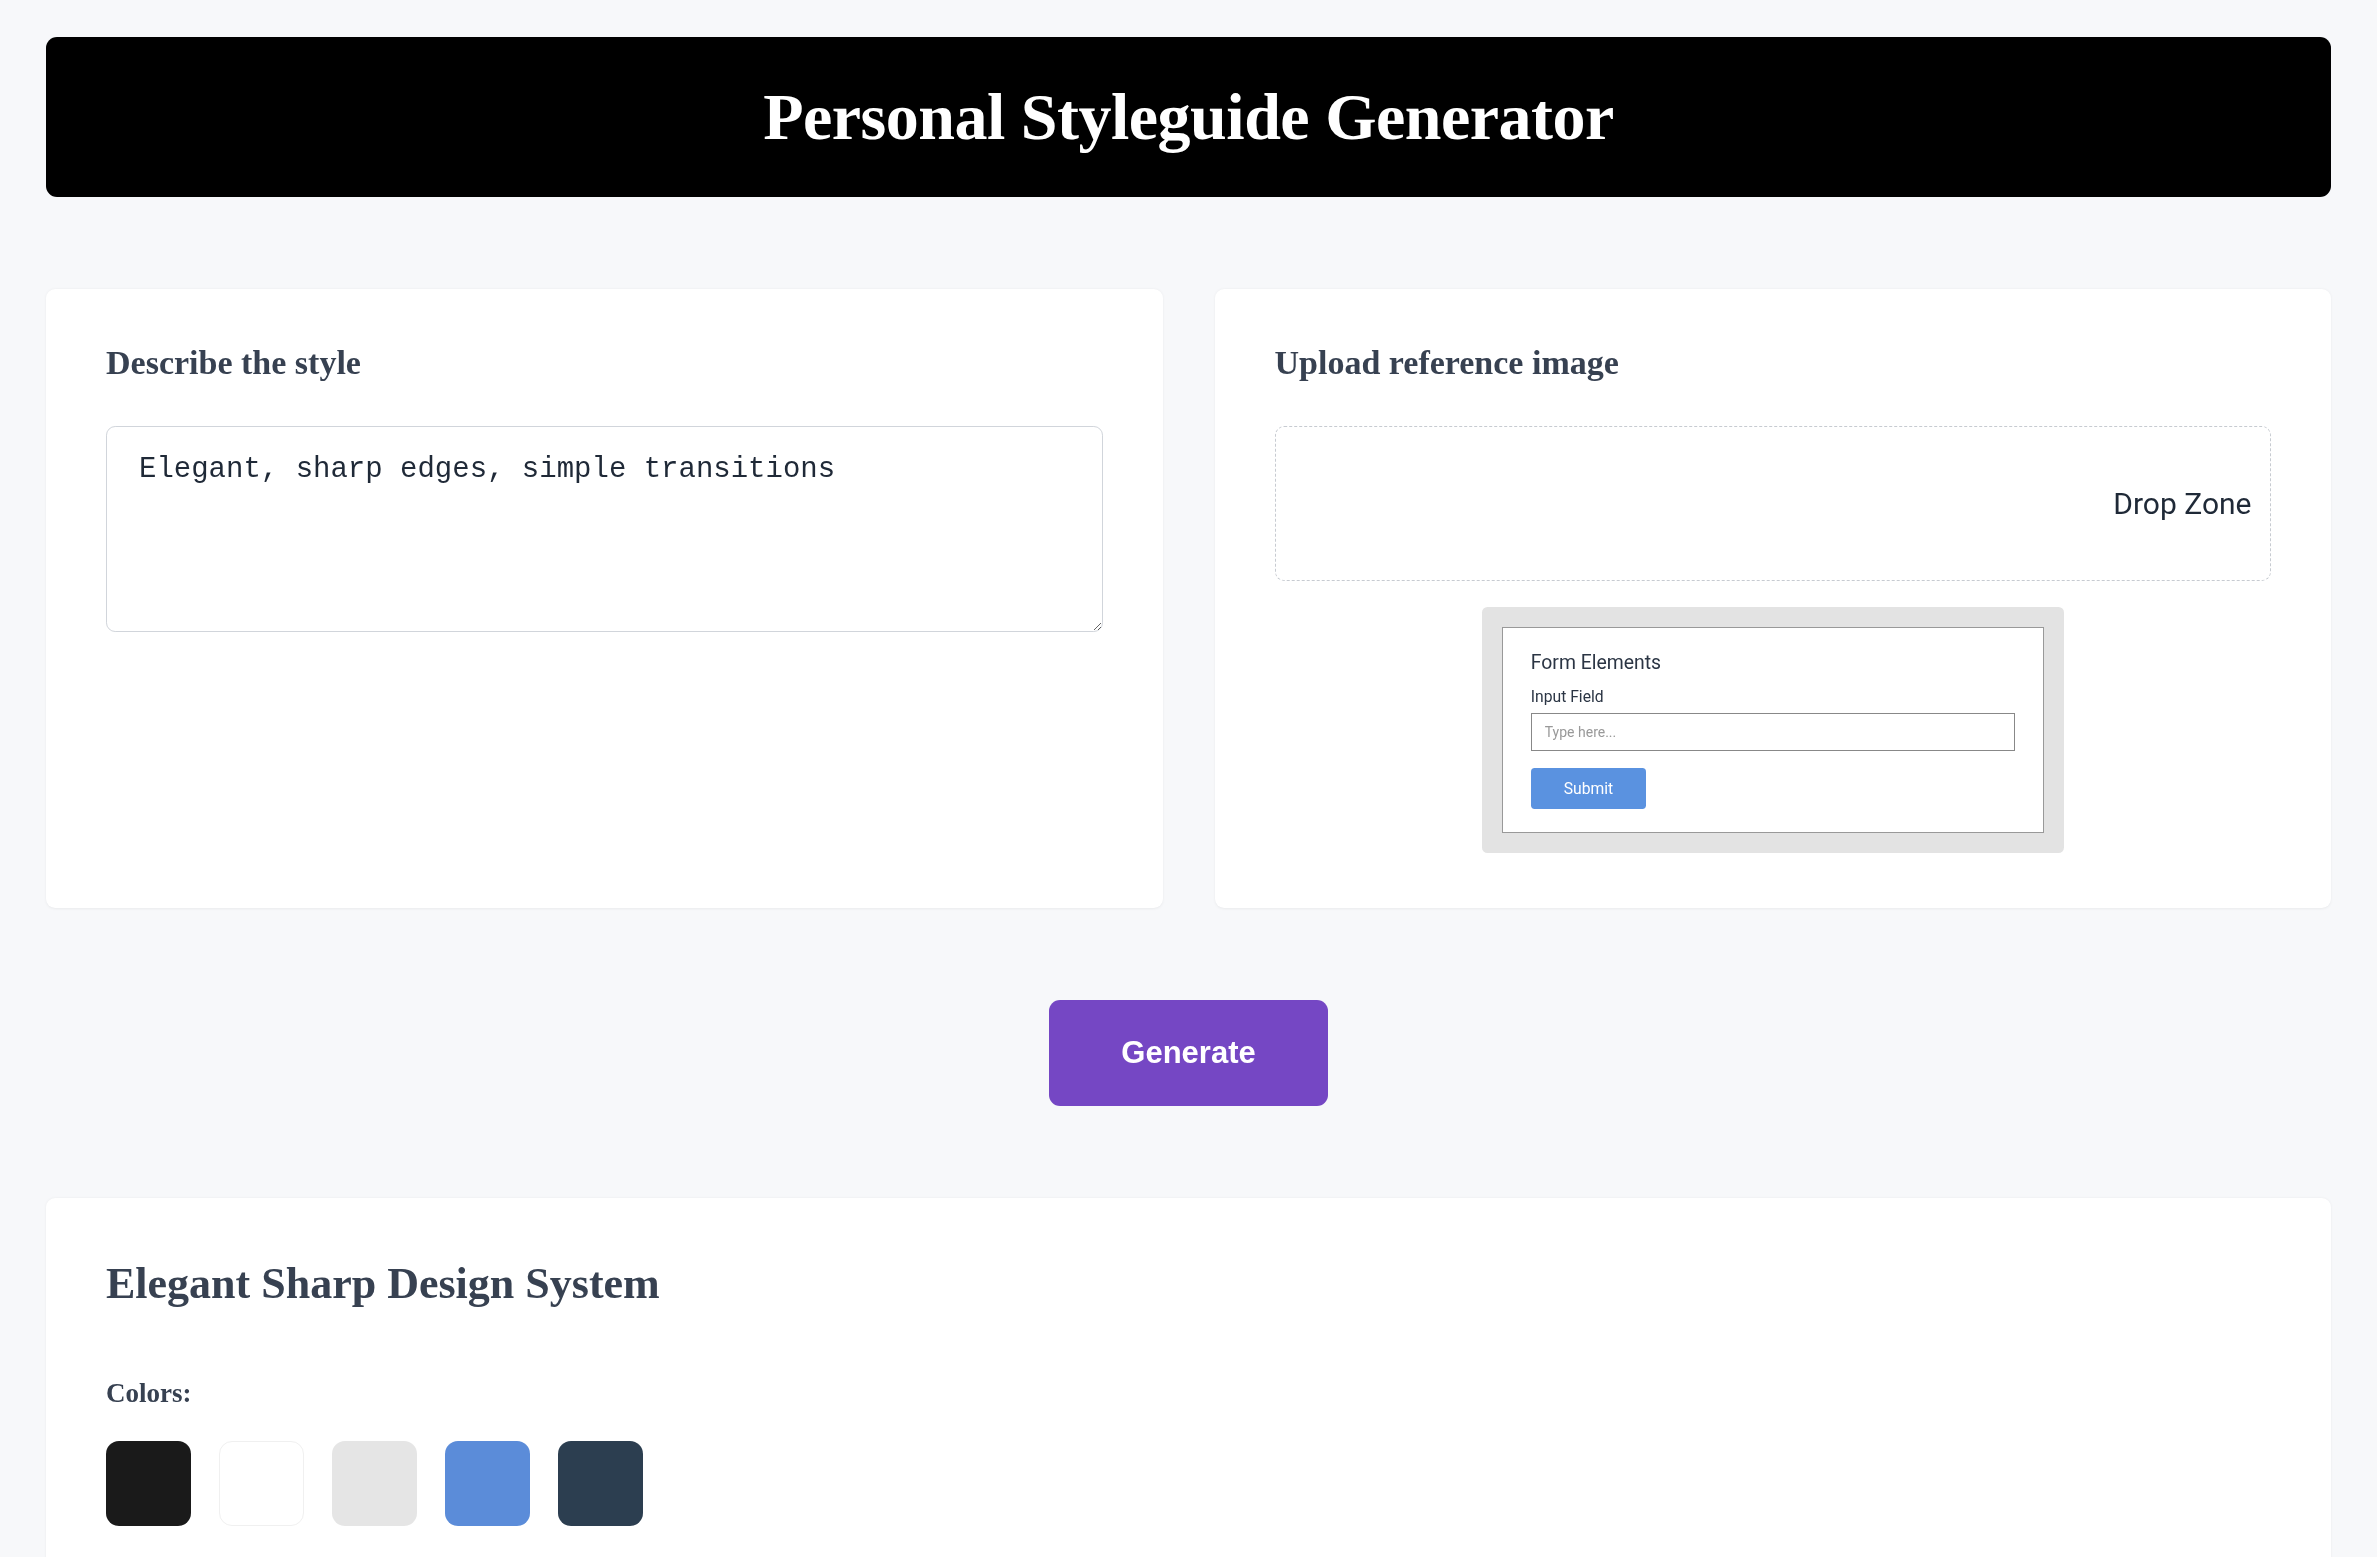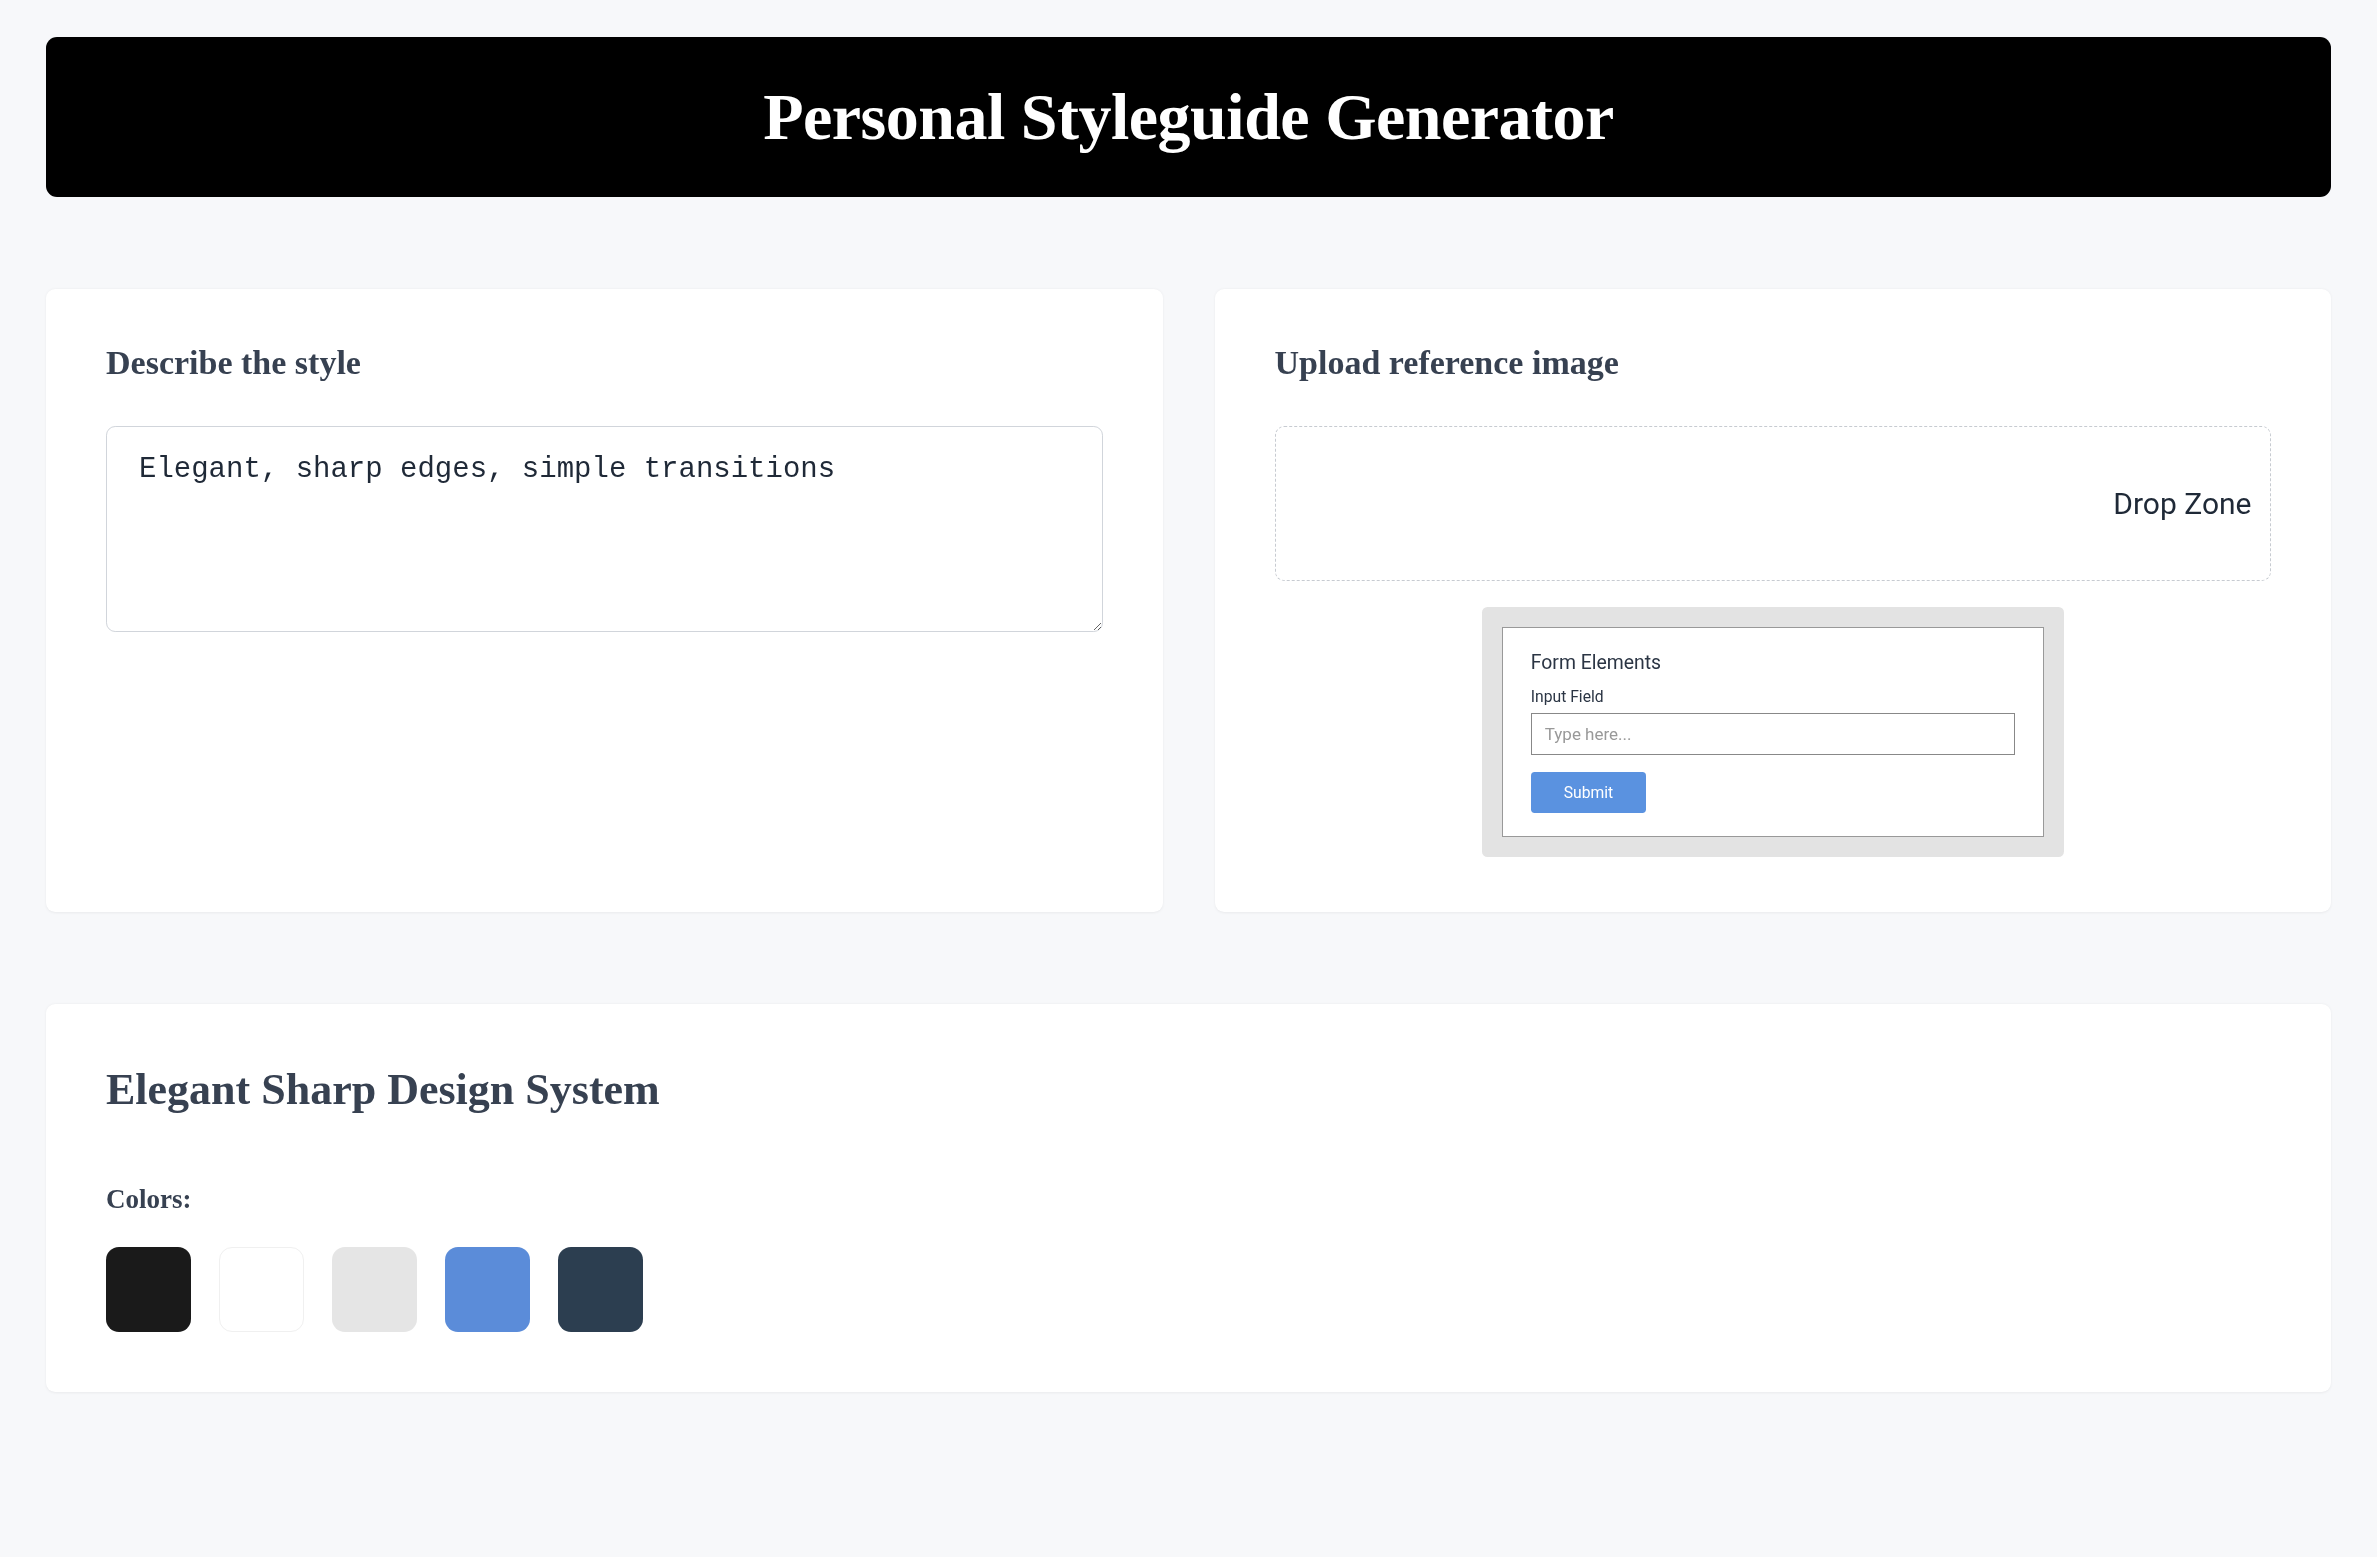--- a/index.html
+++ b/index.html
@@ -107,21 +107,21 @@
     .preview-label {
       font-size: 15.7px;
       color: #2b3544;
       margin-bottom: 7.4px;
     }
     
     .preview-input {
       width: 100%;
       border: 0.9px solid #888;
       padding: 10px 13px;
-      font-size: 17px;
+      font-size: 14px;
       color: #999;
       margin-bottom: 16.6px;
     }
     
     .preview-btn {
       background-color: #5a92e0;
       color: #fff;
       border: none;
       border-radius: 3.7px;
       padding: 11px 33px;
@@ -223,20 +223,23 @@
             <div class="preview-heading">Form Elements</div>
             <div class="preview-label">Input Field</div>
             <div class="preview-input">Type here...</div>
             <div class="preview-btn" style="display:inline-block">Submit</div>
           </div>
         </div>
       </div>
     </div>
   </div>
 
+  <div class="generate-wrap">
+    <button class="generate-btn">Generate</button>
+  </div>
 
   <div class="result-card">
     <h2 class="result-title">Elegant Sharp Design System</h2>
     <div class="result-grid">
       <div>
         <div class="section-label">Colors:</div>
         <div class="swatches">
           <div class="swatch swatch-1" title="#1a1a1a"></div>
           <div class="swatch swatch-2" title="#ffffff"></div>
           <div class="swatch swatch-3" title="#e5e5e5"></div>

